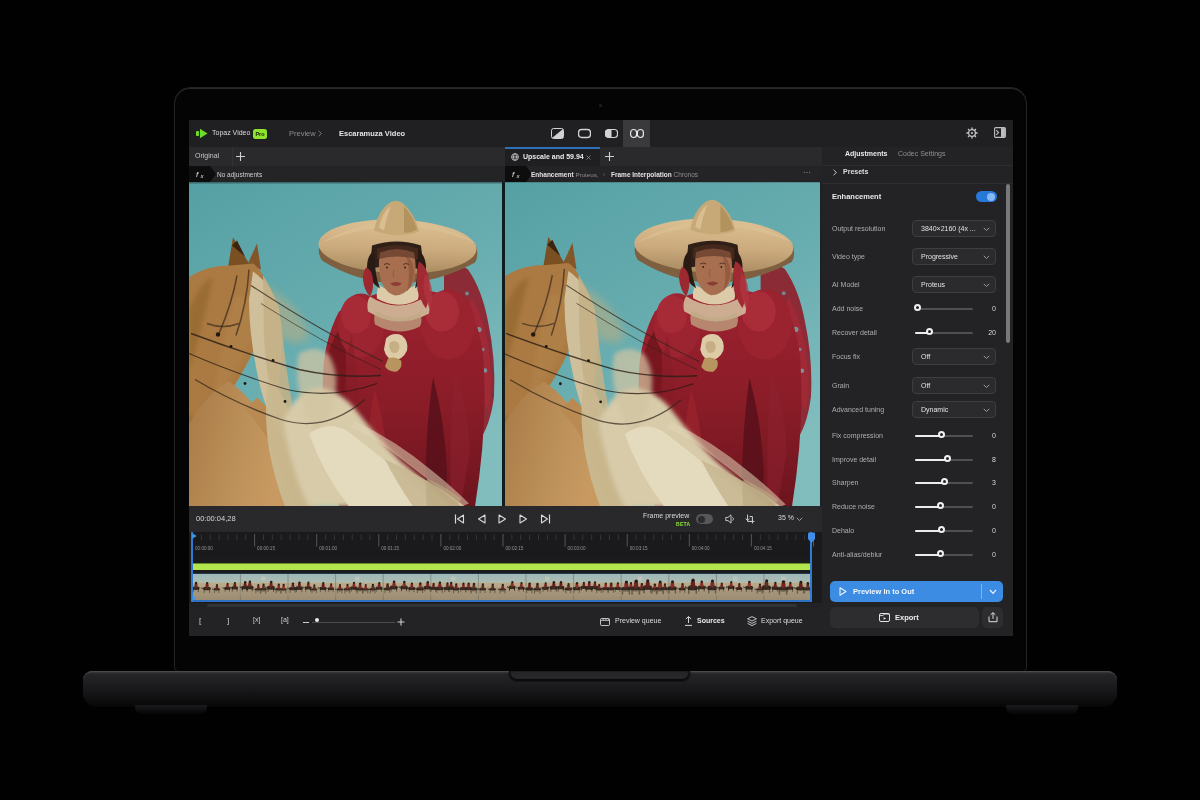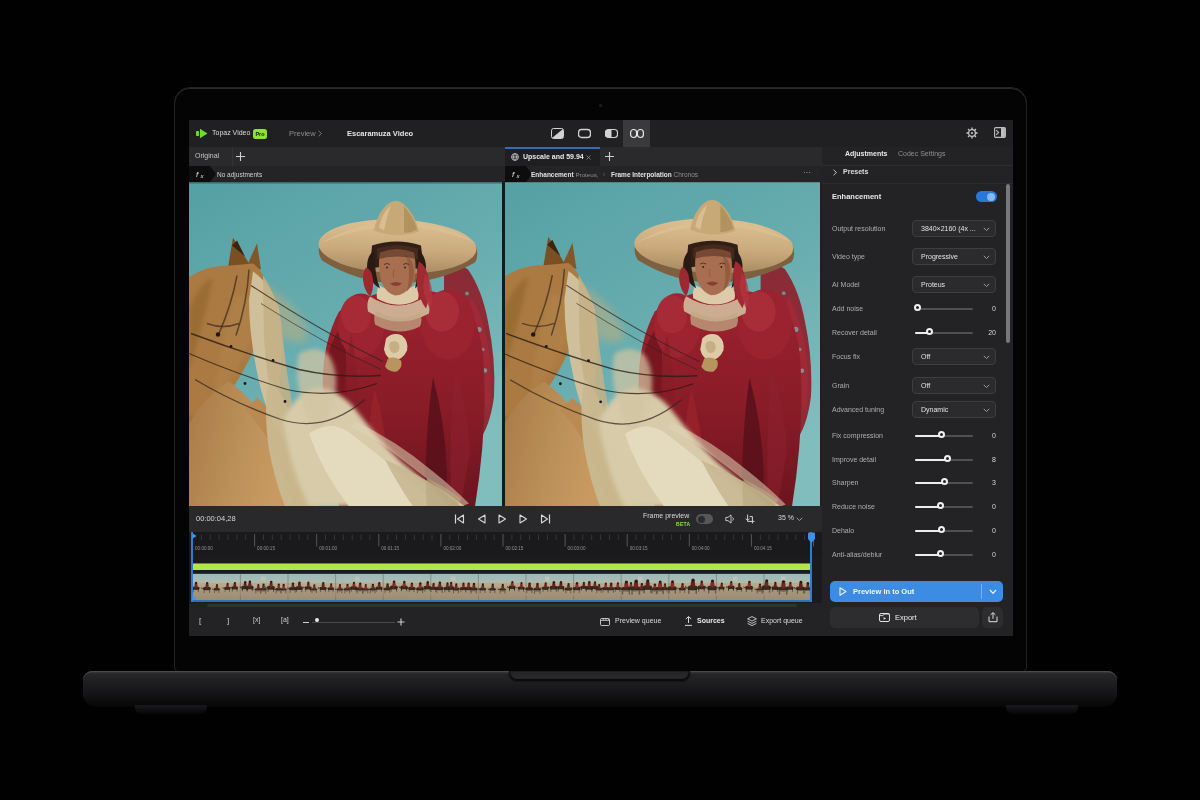--- a/index.html
+++ b/index.html
@@ -191,21 +191,21 @@
       <svg class="abs logo" viewBox="0 0 14 12">
         <rect x="0" y="3.2" width="3.4" height="5.6" rx="0.8" fill="#6fdc2a"></rect>
         <path d="M4.6 0.6 L13.4 6 L4.6 11.4 Z" fill="#6fdc2a"></path>
       </svg>
       <div class="txt appname">Topaz Video</div>
       <div class="abs pro">Pro</div>
       <div class="txt crumb" style="left:100px;">Preview</div>
       <svg class="abs" style="left:128px;top:10px;" width="6" height="7" viewBox="0 0 6 7">
           <path d="M1.5 0.8 L4.5 3.5 L1.5 6.2" stroke="#77777a" stroke-width="1" fill="none"></path>
         </svg>
-      <div class="txt crumbW" style="left:146px;padding-left:12px;">Escaramuza Video</div>
+      <div class="txt crumbW" style="left:138px;padding-left:12px;">Escaramuza Video</div>
       <div class="abs viewbtn" style="left:355px;">
           <svg width="13" height="11" viewBox="0 0 13 11">
             <rect x="0.5" y="0.5" width="12" height="10" rx="2" stroke="#d2d2d4" fill="none"></rect>
             <path d="M1 10 L12 1 L12 10 Z" fill="#d2d2d4"></path>
           </svg>
         </div>
       <div class="abs viewbtn" style="left:382px;">
           <svg width="13" height="11" viewBox="0 0 13 11">
             <rect x="0.5" y="1.5" width="12" height="8" rx="3" stroke="#d2d2d4" fill="none" stroke-width="1.4"></rect>
           </svg>
@@ -402,21 +402,21 @@
         <svg style="position:absolute;left:159px;top:8px;" width="8" height="6" viewBox="0 0 8 6">
             <path d="M1 1 L4 4.4 L7 1" stroke="#eaf2fc" stroke-width="1.2" fill="none"></path>
           </svg>
       </div>
       <div class="abs" style="left:8px;top:460px;width:149px;height:21px;border-radius:5px;background:#2d2d2f;">
         <svg style="position:absolute;left:49px;top:6px;" width="11" height="9" viewBox="0 0 11 9">
             <rect x="0.5" y="0.5" width="10" height="8" rx="1.5" stroke="#e4e4e6" fill="none"></rect>
             <path d="M0.5 2.6 H4 L5.2 1 H10.5" stroke="#e4e4e6" stroke-width="0.9" fill="none"></path>
             <path d="M4.6 4 L7 5.4 L4.6 6.8 Z" fill="#e4e4e6"></path>
           </svg>
-        <div class="txt" style="left:65px;top:6px;font-size:7.5px;font-weight:normal;color:#eeeef0;">Export</div>
+        <div class="txt" style="left:65px;top:6px;font-size:7.5px;font-weight:bold;color:#eeeef0;">Export</div>
       </div>
       <div class="abs" style="left:160px;top:460px;width:21px;height:21px;border-radius:5px;background:#2d2d2f;">
         <svg style="position:absolute;left:5.5px;top:5px;" width="10" height="11" viewBox="0 0 10 11">
             <path d="M1 4.5 V9.7 H9 V4.5" stroke="#dcdcde" stroke-width="1" fill="none"></path>
             <path d="M5 6.8 V0.8 M2.6 2.8 L5 0.6 L7.4 2.8" stroke="#dcdcde" stroke-width="1" fill="none"></path>
           </svg>
       </div>
     </div>
     <div class="abs" id="trans">
       <div class="txt" style="left:7px;top:8px;font-size:7.5px;color:#d6d6d8;">00:00:04,28</div>

